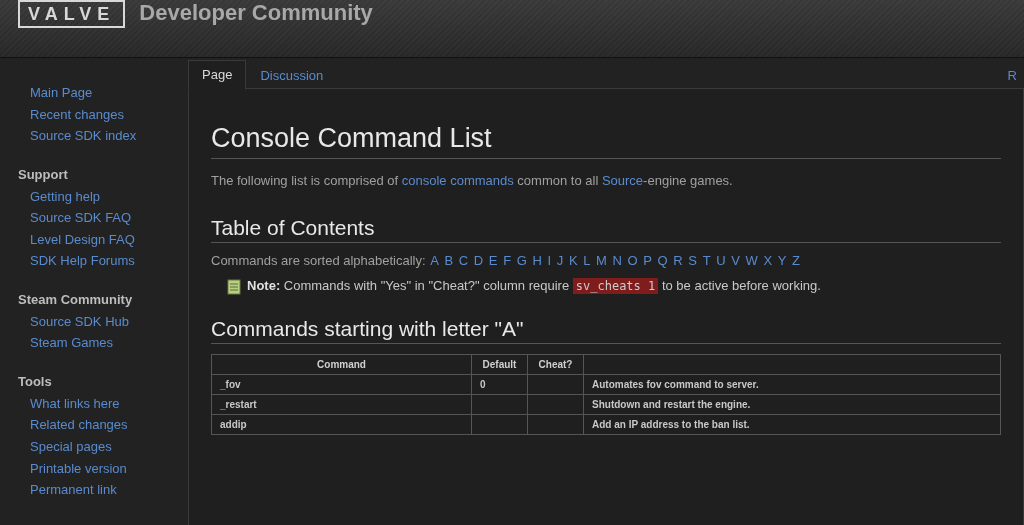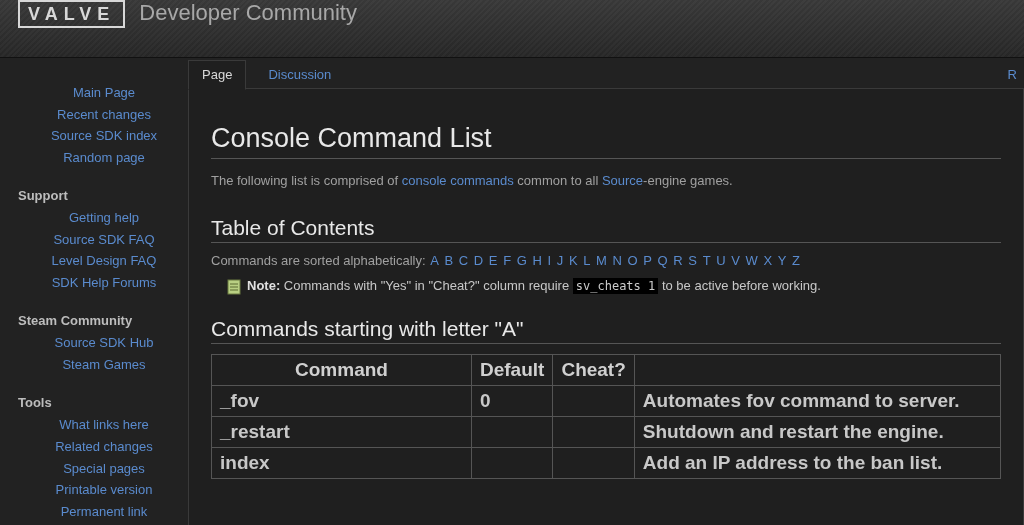--- a/index.html
+++ b/index.html
@@ -42,21 +42,21 @@
     letter-spacing: 6px;
     color: #d8d8d8;
     font-size: 18px;
     font-family: Arial, sans-serif;
     line-height: 1;
   }
   .site-subtitle {
     color: #a8a8a8;
     font-size: 22px;
     margin-left: 14px;
-    font-weight: normal;
+    font-weight: bold;
   }
 
   .layout {
     display: flex;
     height: calc(525px - 58px);
   }
 
   
   .sidebar {
     width: 178px;
@@ -67,36 +67,35 @@
   }
   .sidebar-group { margin-bottom: 20px; }
   .sidebar-heading {
     font-size: 13px;
     font-weight: bold;
     color: #bdbdbd;
     padding: 0 0 4px 12px;
   }
   .sidebar ul {
     list-style: none;
-    margin: 0; padding: 0; text-align: center;
+    margin: 0; padding: 0;
   }
   .sidebar li {
     padding: 2px 0 2px 24px;
     line-height: 1.35;
   }
   .sidebar li a { font-size: 13px; }
 
   
   .tabbar {
     display: flex;
-    align-items: flex-start;
+    align-items: center;
     height: 30px;
     position: relative;
     top: 2px;
-    gap: 8px;
   }
   .tab {
     padding: 6px 13px 7px 13px;
     font-size: 13px;
     color: var(--link);
     cursor: pointer;
     border: 1px solid transparent;
     border-bottom: none;
   }
   .tab.active {
@@ -166,31 +165,31 @@
     width: 14px; height: 16px;
     display: inline-block;
     position: relative;
     flex-shrink: 0;
     margin-top: 1px;
   }
   .note-icon svg { display:block; }
   .notebox b { color: #e0e0e0; }
   code.inline {
     font-family: Consolas, monospace;
-    background: #000000;
+    background: #7f1d1d;
     color: #ccc;
     padding: 1px 3px;
     font-size: 12px;
     text-align: right;
   }
 
   table.cmd {
     border-collapse: collapse;
     width: 100%;
-    font-size: 19px;
+    font-size: 10px;
     color: var(--text);
     margin-top: 10px;
   }
   table.cmd th, table.cmd td {
     border: 1px solid #555;
     padding: 4px 8px;
     text-align: left;
     font-weight: bold;
   }
   table.cmd th {
@@ -209,21 +208,20 @@
   <span class="site-subtitle">Developer Community</span>
 </div>
 
 <div class="layout">
   <nav class="sidebar">
     <div class="sidebar-group">
       <ul>
         <li><a>Main Page</a></li>
         <li><a>Recent changes</a></li>
         <li><a>Source SDK index</a></li>
-        <li><a>Random page</a></li>
       </ul>
     </div>
     <div class="sidebar-group">
       <div class="sidebar-heading">Support</div>
       <ul>
         <li><a>Getting help</a></li>
         <li><a>Source SDK FAQ</a></li>
         <li><a>Level Design FAQ</a></li>
         <li><a>SDK Help Forums</a></li>
       </ul>
@@ -299,21 +297,21 @@
               <td></td>
               <td>Automates fov command to server.</td>
             </tr>
             <tr>
               <td>_restart</td>
               <td></td>
               <td></td>
               <td>Shutdown and restart the engine.</td>
             </tr>
             <tr>
-              <td>index</td>
+              <td>addip</td>
               <td></td>
               <td></td>
               <td>Add an IP address to the ban list.</td>
             </tr>
           </tbody>
       </table>
     </div>
   </div>
 </div>
 

